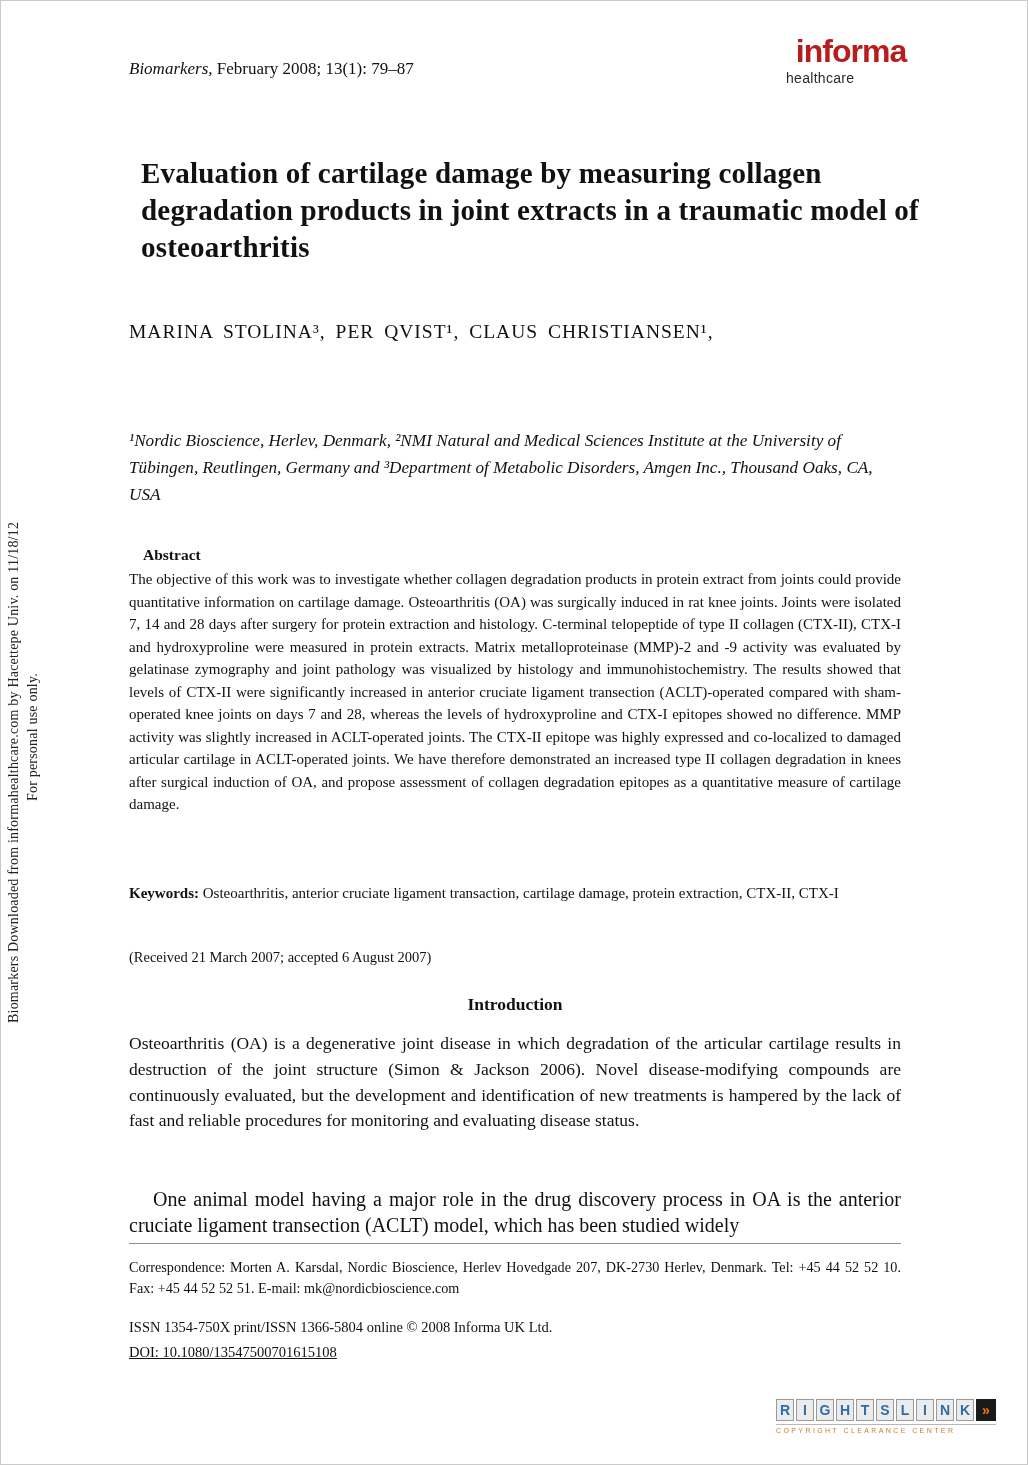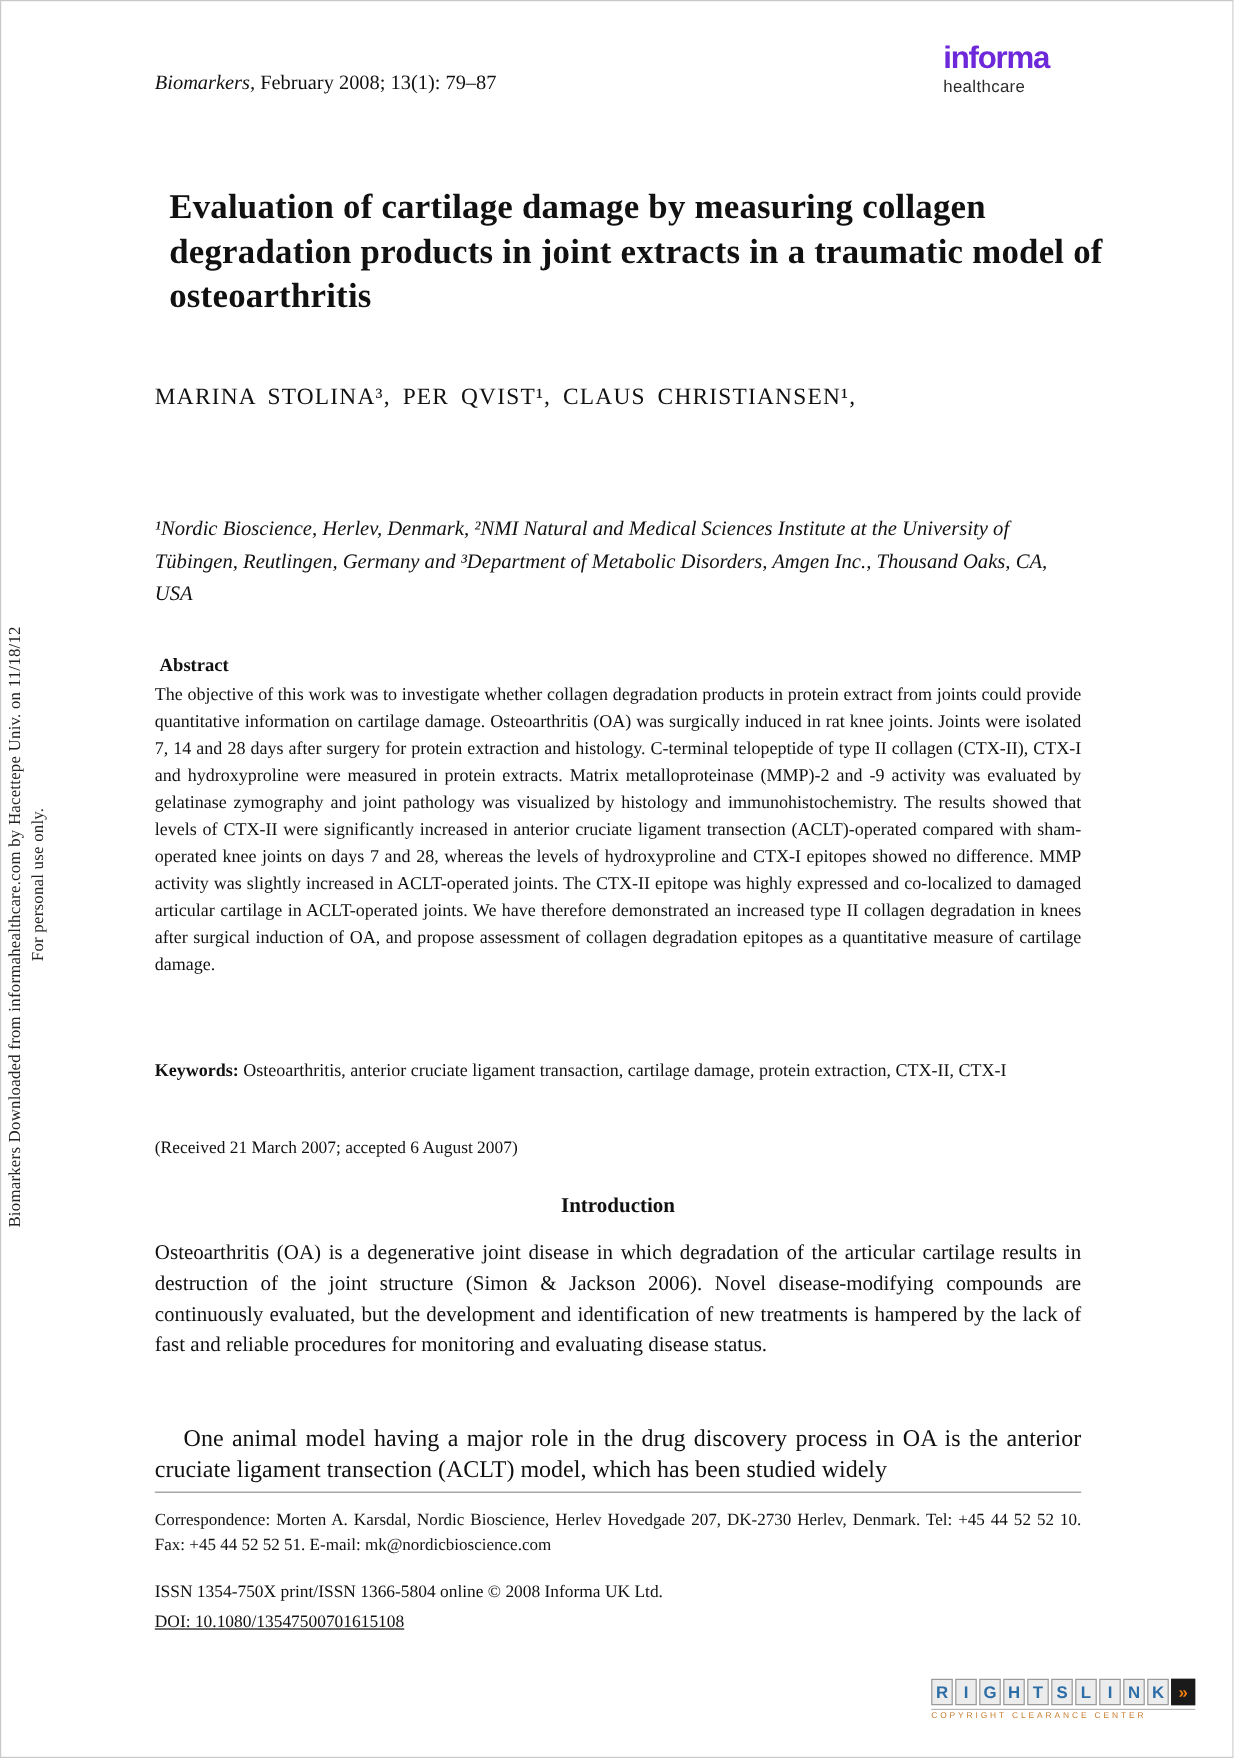--- a/index.html
+++ b/index.html
@@ -16,36 +16,36 @@
     overflow: hidden;
   }
   .abs { position: absolute; left: 128px; width: 772px; }
 
   
   .citation { top: 58px; font-size: 17px; }
   .citation .journal { font-style: italic; }
   .logo { position: absolute; top: 34px; left: 785px; width: 130px; }
   .logo-main {
     font-family: "Liberation Sans", sans-serif;
-    font-weight: bold; font-size: 26px; line-height: 1;
-    letter-spacing: -1px; color: #6d28d9;
+    font-weight: bold; font-size: 32px; line-height: 1;
+    letter-spacing: -1px; color: #b91c1c; text-align: center;
   }
   .logo-sub {
     font-family: "Liberation Sans", sans-serif;
     font-size: 14px; color: #2b2b2b; margin-top: 3px; letter-spacing: 0.3px;
   }
 
   
   .title { top: 142px; width: 785px; font-size: 29px; font-weight: bold; line-height: 37px; letter-spacing: 0.2px; }
   .authors { top: 314px; font-size: 19.5px; line-height: 34px; letter-spacing: 1px; word-spacing: 4px; }
   .affil { top: 426px; font-size: 17.2px; font-style: italic; line-height: 27px; }
 
   
   .abstract { top: 545px; }
-  .abstract h2 { margin: 0 0 4px 4px; font-size: 15.5px; font-weight: bold; }
+  .abstract h2 { margin: 0 0 4px 14px; font-size: 15.5px; font-weight: bold; }
   .abstract p { margin: 0; font-size: 15px; line-height: 22.5px; text-align: justify; }
   .keywords { top: 881px; font-size: 15px; line-height: 22.5px; text-align: justify; }
   .keywords .kw-label { font-weight: bold; }
   .received { top: 948px; font-size: 14.5px; }
 
   
   .intro-h { top: 993px; font-size: 17.5px; font-weight: bold; text-align: center; }
   .intro-p1 { top: 1030px; font-size: 17.5px; line-height: 25.8px; text-align: justify; }
   .intro-p2 { top: 1186px; font-size: 20px; line-height: 25.8px; text-align: justify; text-indent: 24px; }
 

